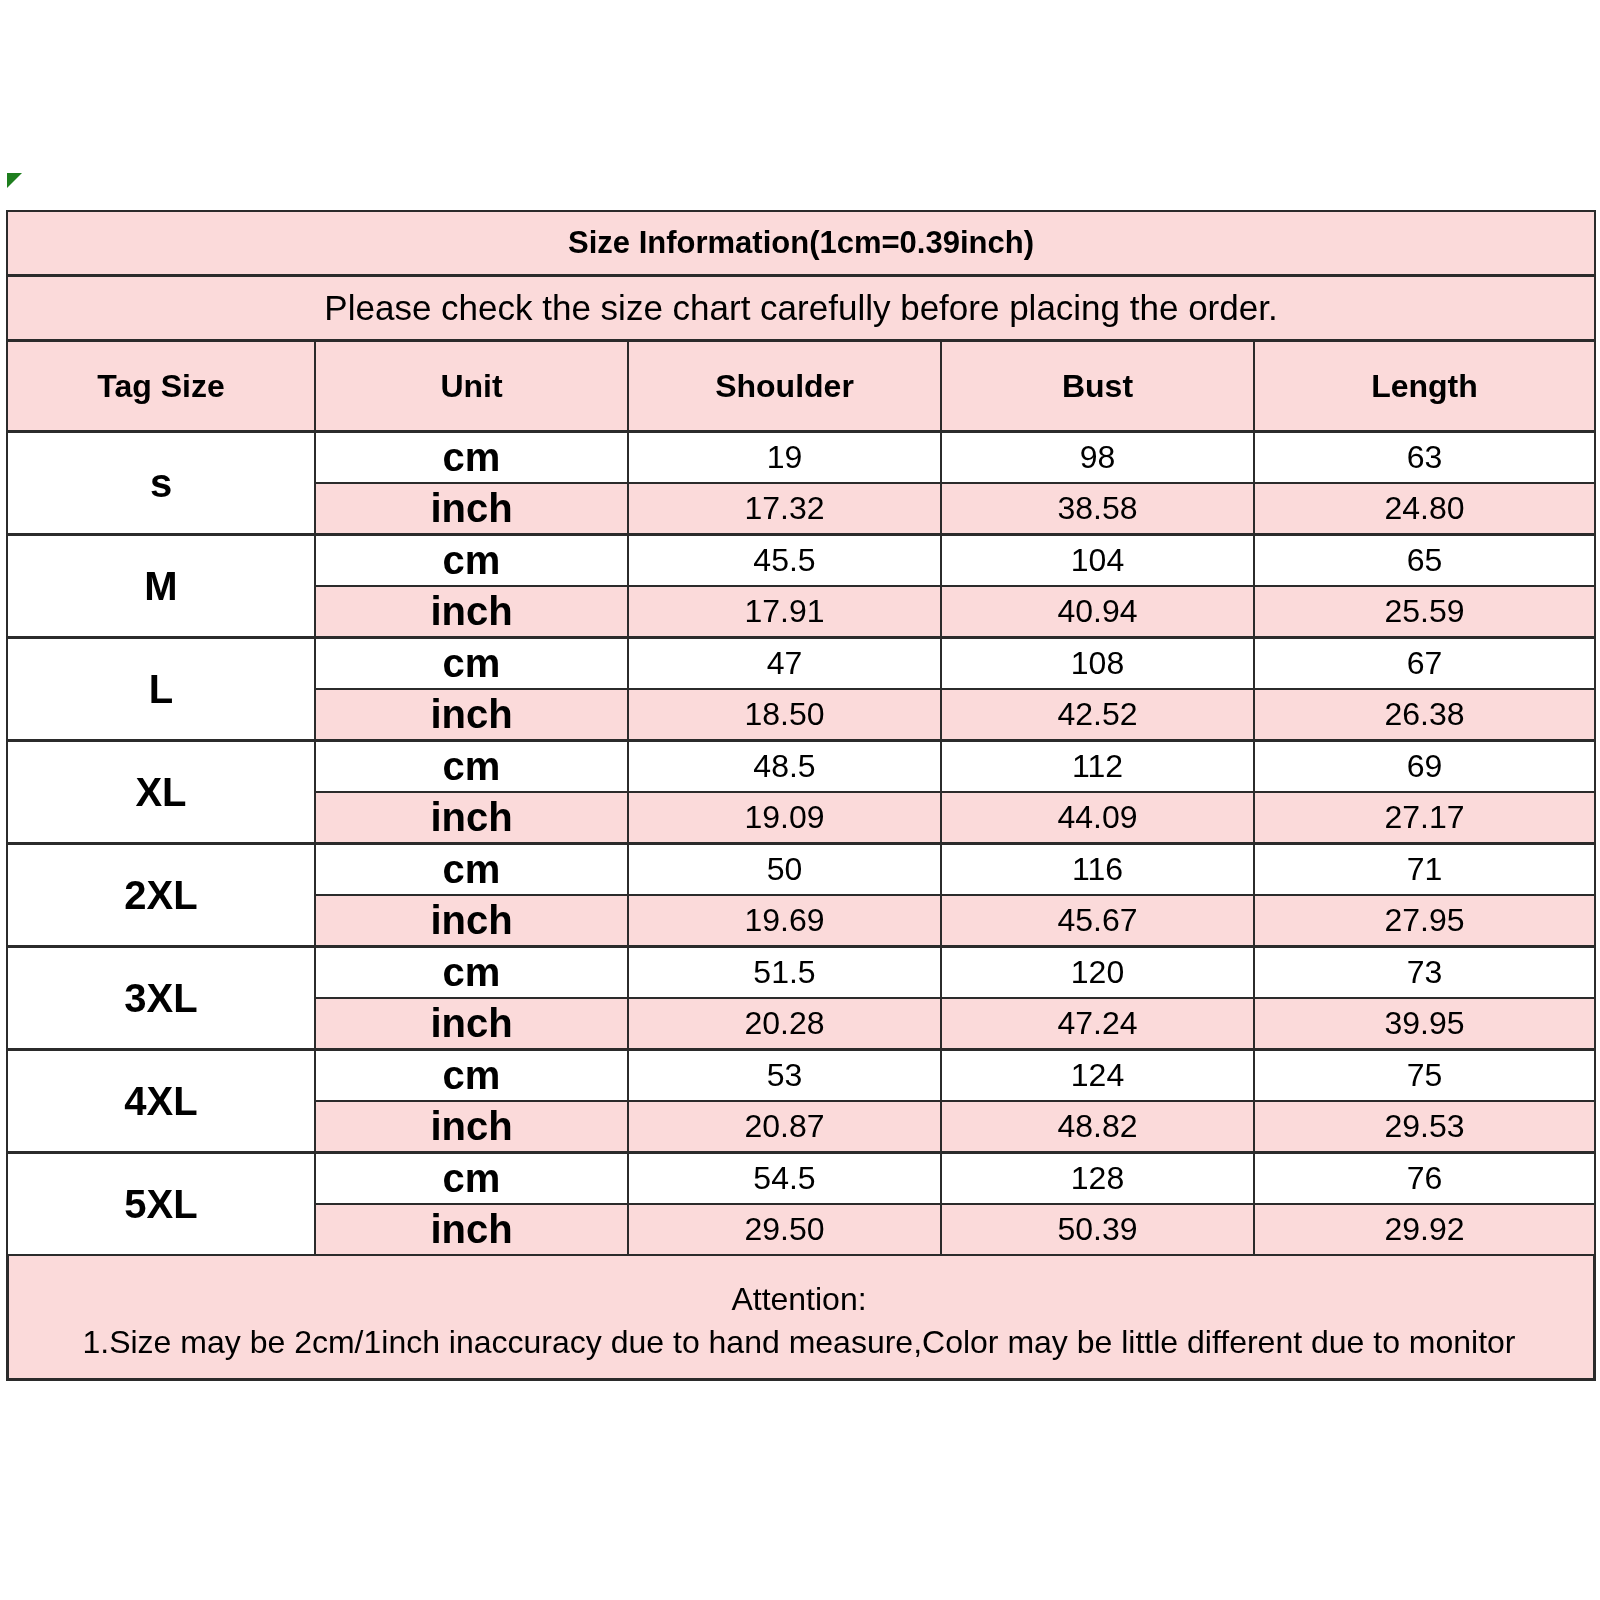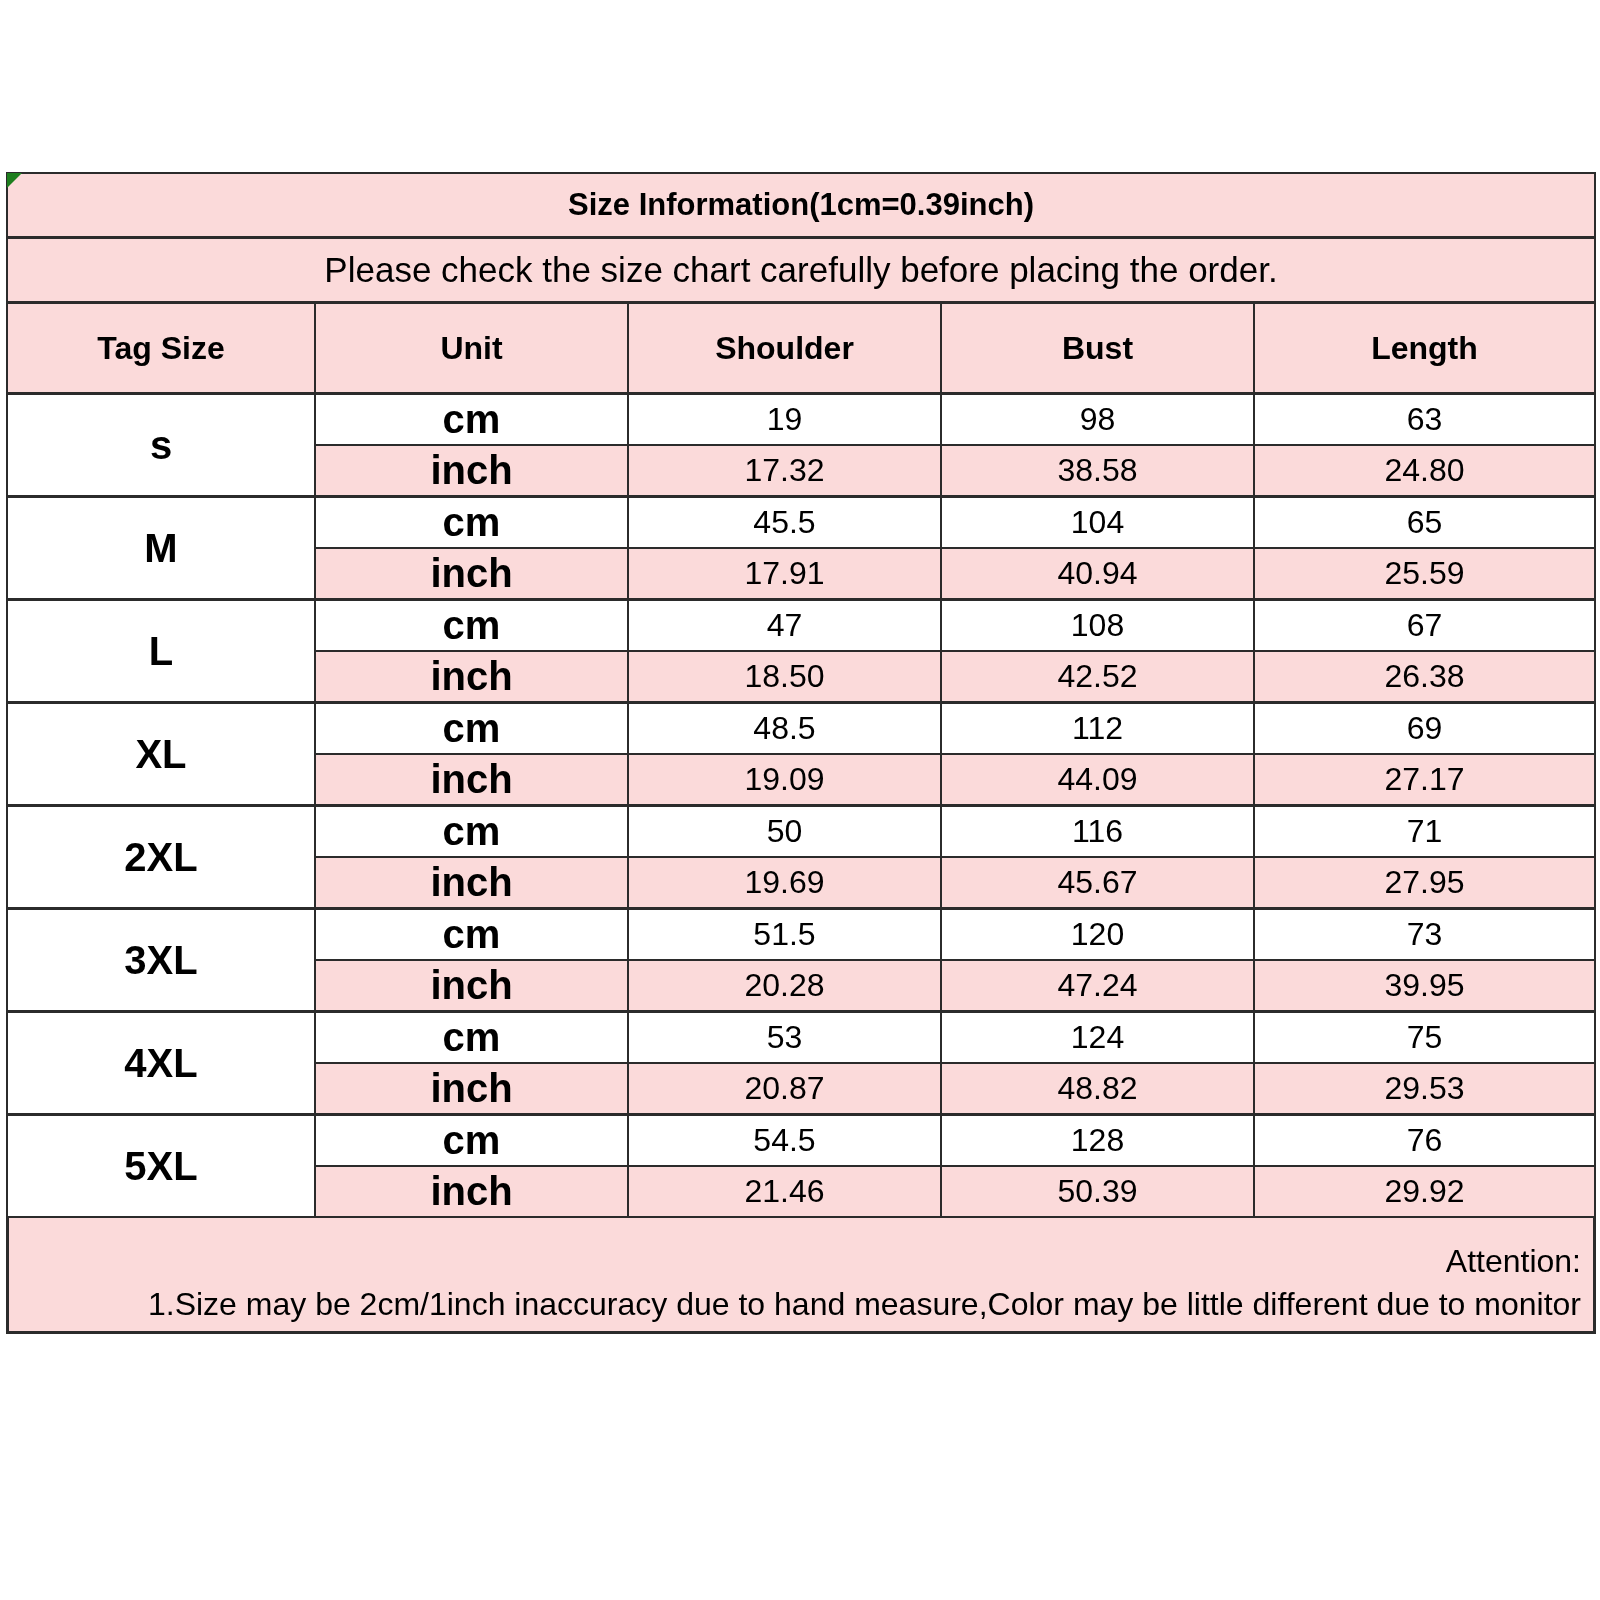--- a/index.html
+++ b/index.html
@@ -29,20 +29,21 @@
     width: 15px;
     height: 15px;
     background: var(--green, #1E7E1E);
     clip-path: polygon(0 0, 100% 0, 0 100%);
     z-index: 3;
   }
   table.size-table {
     width: 100%;
     border-collapse: collapse;
     table-layout: fixed;
+    margin-top: 38px;
   }
   table.size-table td, table.size-table th {
     border: 2px solid var(--border, #2B2B2B);
     text-align: center;
     vertical-align: middle;
     padding: 0;
     overflow: hidden;
   }
   .title-cell {
     height: 62px;
@@ -73,24 +74,24 @@
   tr.cm-row td { background: #ffffff; height: 49px; }
   tr.inch-row td { background: var(--pink, #FBDADA); height: 49px; }
   tr.cm-row td { border-top-width: 3px; }
   td.size-cell { background: #ffffff !important; }
   td.unit-cell { font-size: 40px; font-weight: 700; }
   td.num-cell  { font-size: 32px; font-weight: 400; }
   .attention-box {
     border: 3px solid var(--border, #2B2B2B);
     border-top: none;
     background: var(--pink, #FBDADA);
-    padding: 22px 12px 5px 8px;
+    padding: 22px 12px 14px 8px;
     font-size: 32px;
     line-height: 43px;
-    text-align: right;
+    text-align: center;
   }
 </style>
 </head>
 <body>
 
 <div class="canvas">
   <div class="sheet">
     <div class="corner-marker"></div>
 
     <table class="size-table">
@@ -210,21 +211,21 @@
           </tr>
           <tr class="cm-row">
             <td class="size-cell" rowspan="2">5XL</td>
             <td class="unit-cell">cm</td>
             <td class="num-cell">54.5</td>
             <td class="num-cell">128</td>
             <td class="num-cell">76</td>
           </tr>
           <tr class="inch-row">
             <td class="unit-cell">inch</td>
-            <td class="num-cell">21.46</td>
+            <td class="num-cell">29.50</td>
             <td class="num-cell">50.39</td>
             <td class="num-cell">29.92</td>
           </tr>
         </tbody>
     </table>
 
     <div class="attention-box">
       <div>Attention:</div>
       <div>1.Size may be 2cm/1inch inaccuracy due to hand measure,Color may be little different due to monitor</div>
     </div>

